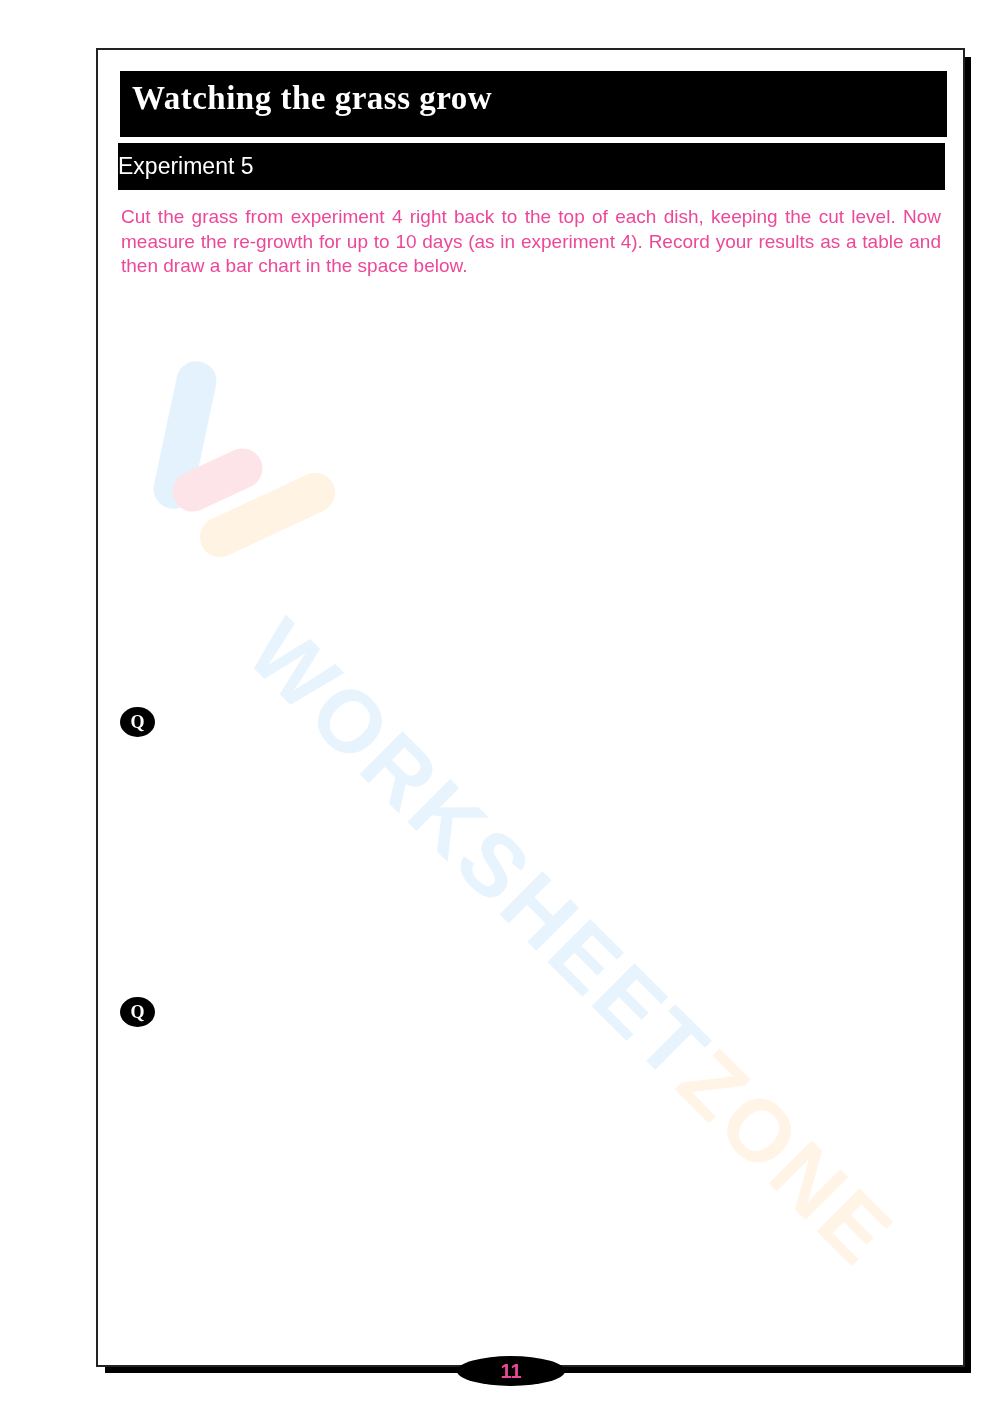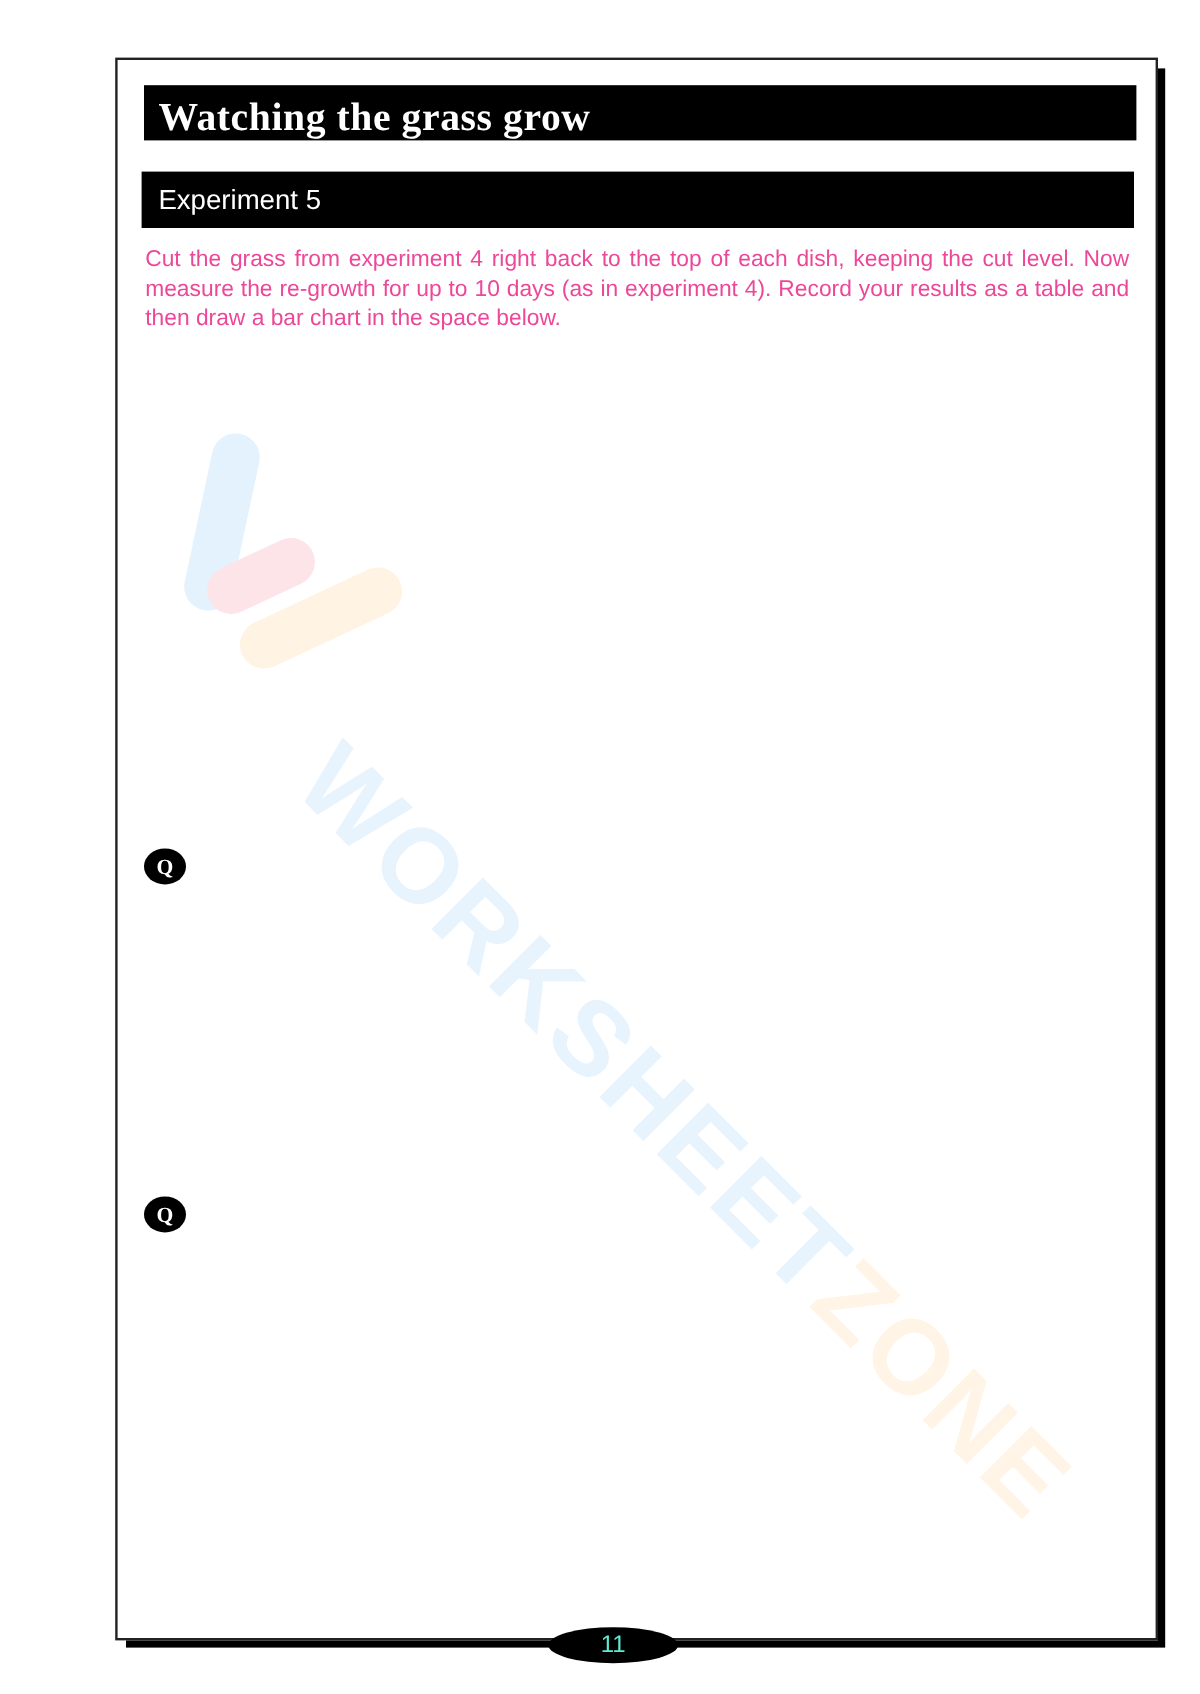--- a/index.html
+++ b/index.html
@@ -1,30 +1,30 @@
 <!DOCTYPE html>
 <html><head>
 <meta charset="utf-8">
 <style>
   html, body { margin:0; padding:0; background:#ffffff; }
   body { width:1000px; height:1412px; position:relative; overflow:hidden; }
   .page-shadow { position:absolute; left:105px; top:57px; width:866px; height:1316px; background:#000; }
   .page { position:absolute; left:96px; top:48px; width:869px; height:1319px; background:#fff; border:2px solid #222; box-sizing:border-box; }
-  .title-bar { position:absolute; left:120px; top:71px; width:827px; height:46px; background:#000; color:#fff;
+  .title-bar { position:absolute; left:120px; top:71px; width:827px; height:66px; background:#000; color:#fff;
     font-family:"Liberation Serif","DejaVu Serif",serif; font-weight:bold; font-size:33px; line-height:54px; padding-left:12px; box-sizing:border-box; letter-spacing:0.5px; }
   .sub-bar { position:absolute; left:118px; top:143px; width:827px; height:47px; background:#000; color:#fff;
-    font-family:"Liberation Sans","DejaVu Sans",sans-serif; font-size:23px; line-height:47px; padding-left:14px; box-sizing:border-box; }
+    font-family:"Liberation Sans","DejaVu Sans",sans-serif; font-size:23px; line-height:47px; padding-left:0; box-sizing:border-box; }
   .intro { position:absolute; left:121px; top:205px; width:820px; font-family:Liberation Sans, sans-serif;
     font-size:19px; line-height:24.5px; color:#ec4899; text-align:justify; }
   .q { position:absolute; left:120px; display:flex; align-items:center; font-family:"Liberation Sans","DejaVu Sans",sans-serif; }
   .q-badge { width:35px; height:30px; border-radius:50%; background:#000; color:#fff; font-family:"Liberation Serif",serif; font-weight:bold;
     font-size:18px; display:flex; align-items:center; justify-content:center; margin-right:10px; }
   .q-text { font-style:italic; font-size:19.5px; color:#111; }
-  .page-num { position:absolute; left:457px; top:1356px; width:108px; height:30px; border-radius:50%; background:#000; color:#5eead4;
-    font-family:"Liberation Sans","DejaVu Sans",sans-serif; font-weight:normal; font-size:20px; display:flex; align-items:center; justify-content:center; }
+  .page-num { position:absolute; left:457px; top:1356px; width:108px; height:30px; border-radius:50%; background:#000; color:#ec4899;
+    font-family:"Liberation Sans","DejaVu Sans",sans-serif; font-weight:bold; font-size:20px; display:flex; align-items:center; justify-content:center; }
   .wm { position:absolute; border-radius:20px; }
   .wm-text { position:absolute; left:300px; top:600px; font-family:"Liberation Sans",sans-serif; font-weight:bold; font-size:88px;
     transform:rotate(45deg); transform-origin:left top; white-space:nowrap; letter-spacing:4px; }
 </style>
 </head>
 <body>
 
 <div class="page-shadow"></div>
 <div class="page"></div>
 

